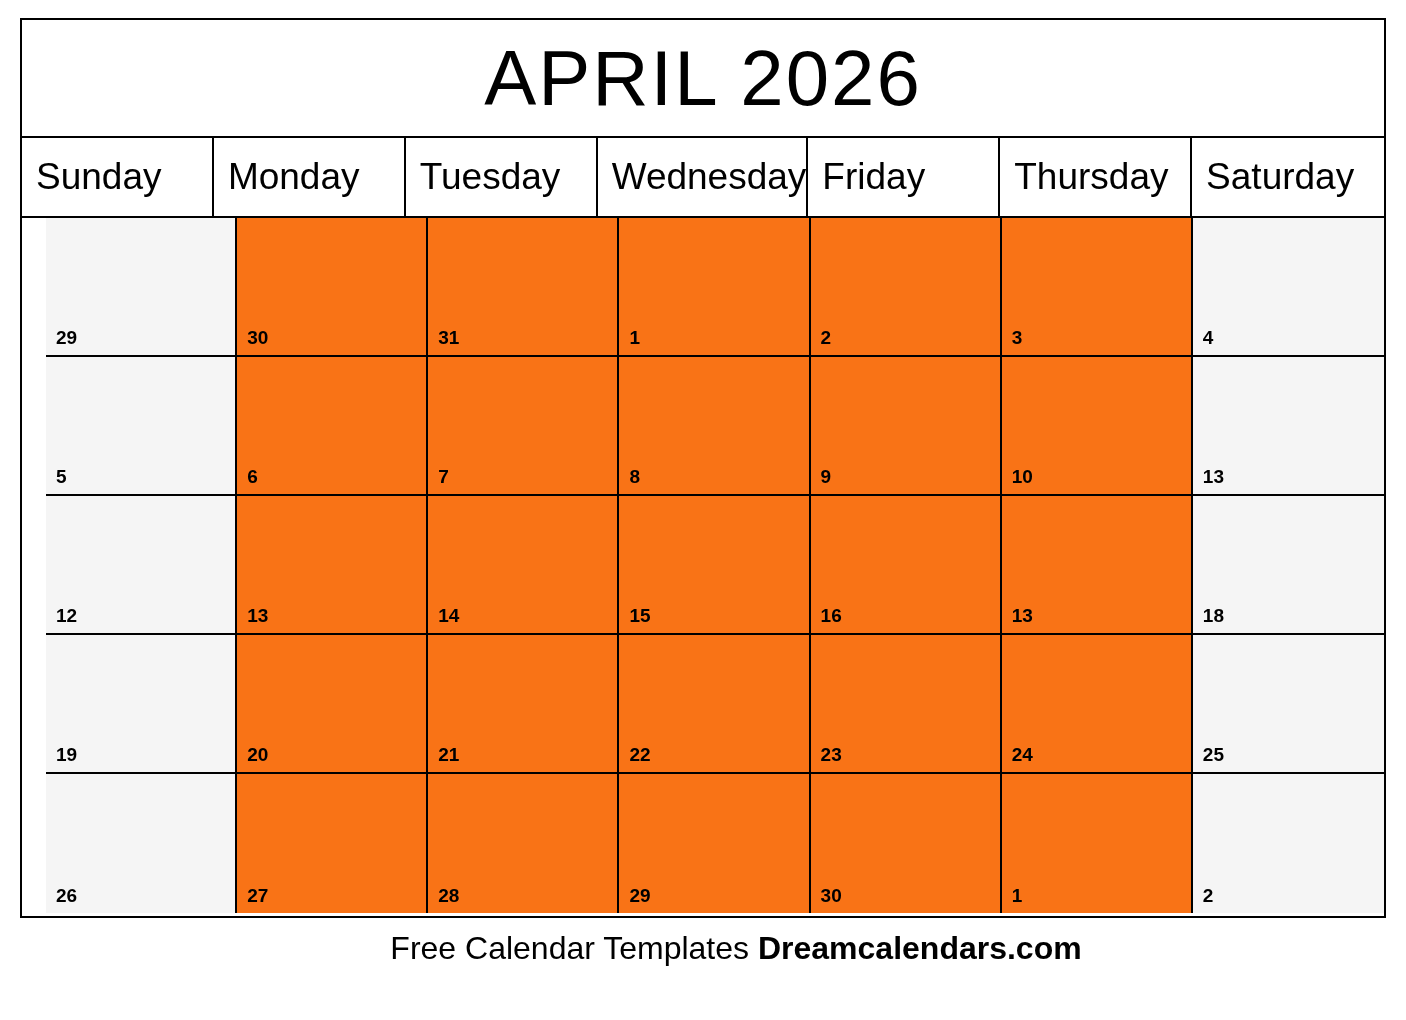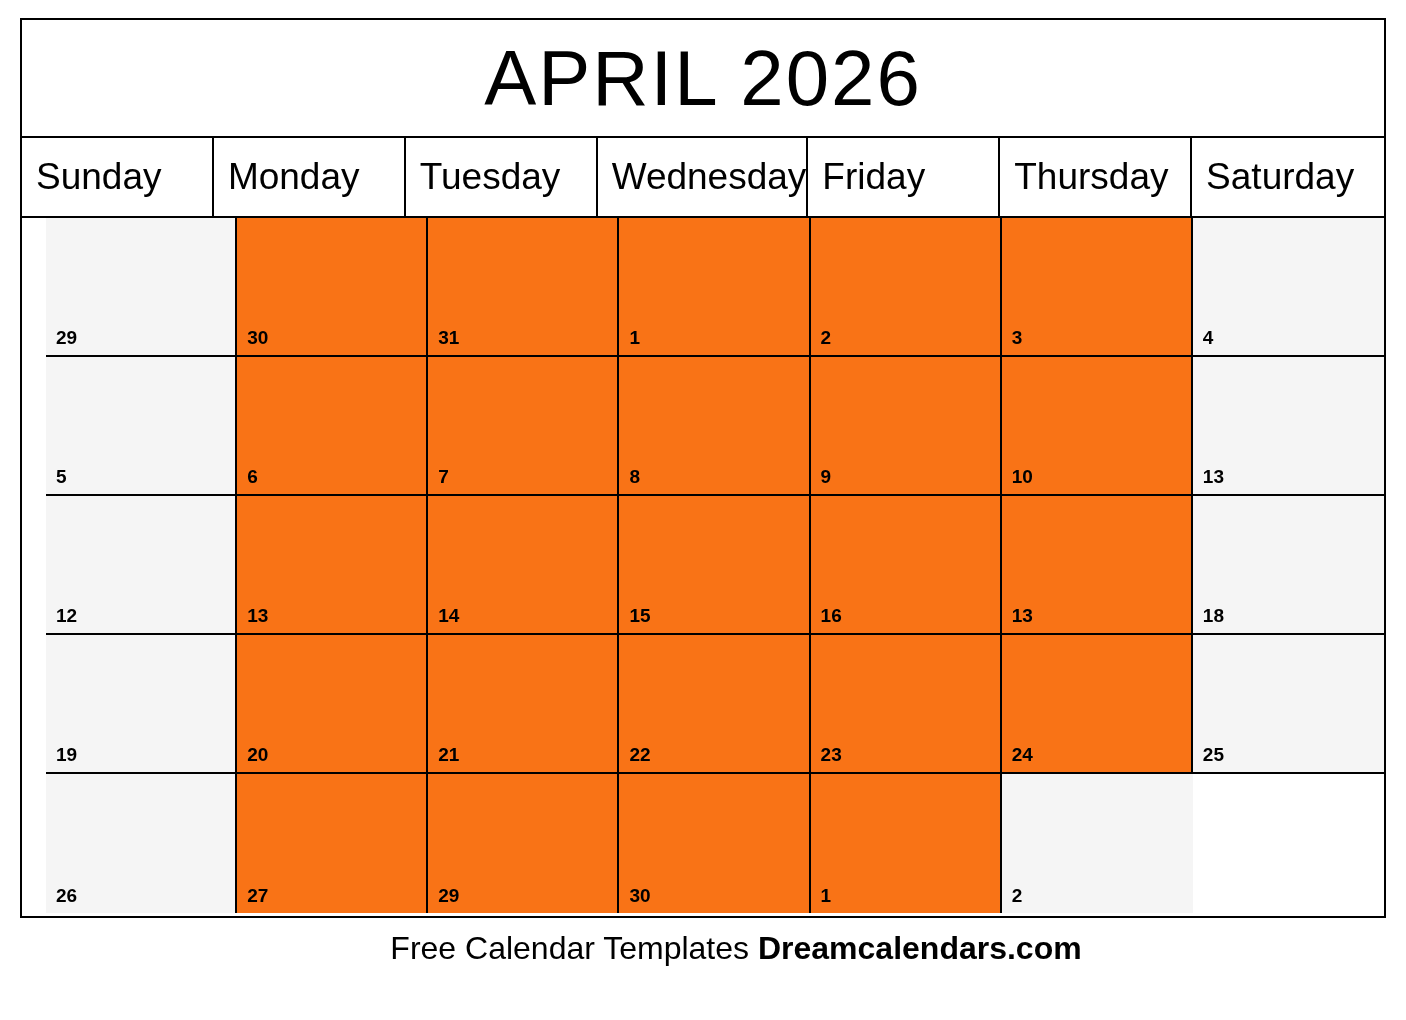--- a/index.html
+++ b/index.html
@@ -239,20 +239,23 @@
         <span class="day-number">25</span>
       </div>
 
       <div class="day-cell weekend row-last">
         <span class="day-number">26</span>
       </div>
       <div class="day-cell row-last">
         <span class="day-number">27</span>
       </div>
       <div class="day-cell row-last">
+        <span class="day-number">28</span>
+      </div>
+      <div class="day-cell row-last">
         <span class="day-number">29</span>
       </div>
       <div class="day-cell row-last">
         <span class="day-number">30</span>
       </div>
       <div class="day-cell row-last">
         <span class="day-number">1</span>
       </div>
       <div class="day-cell weekend col-last row-last">
         <span class="day-number">2</span>

